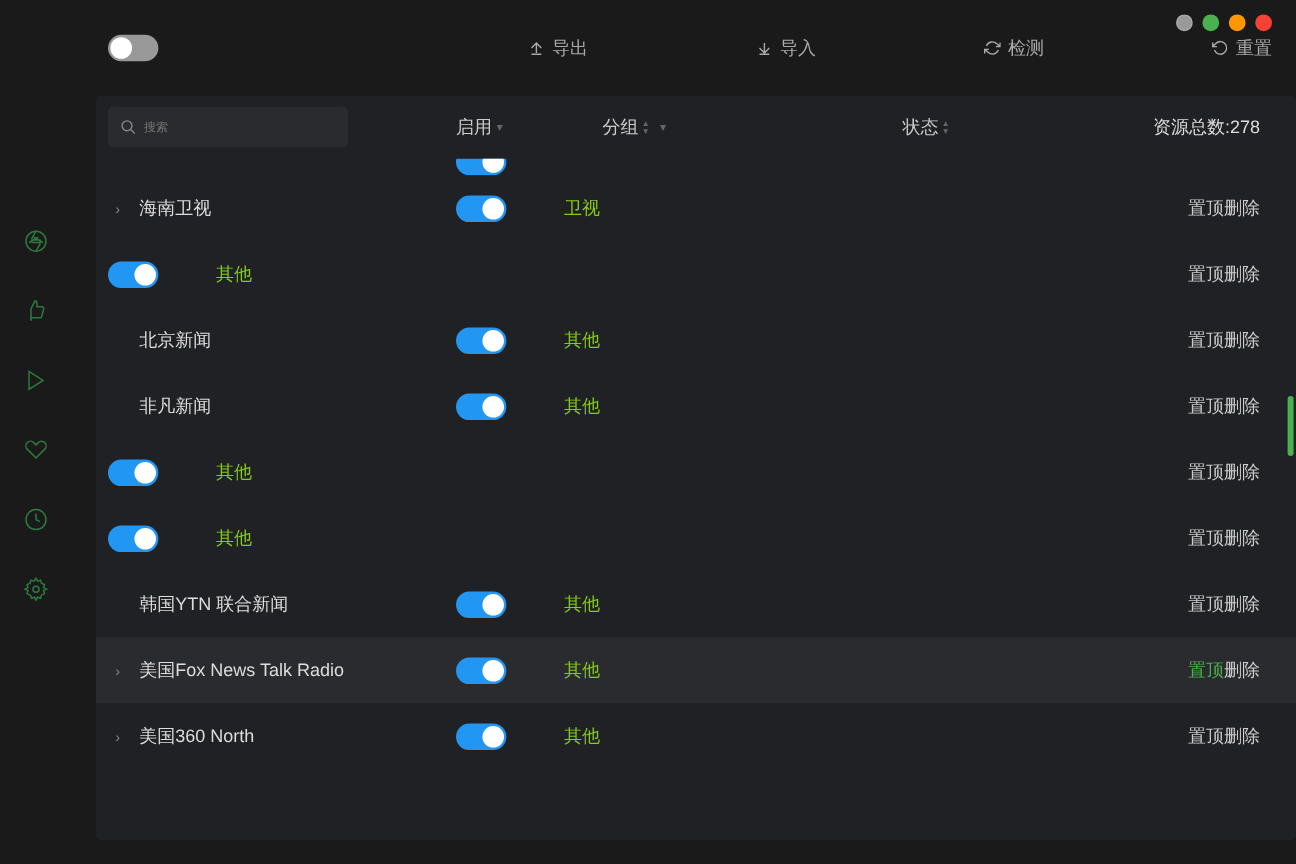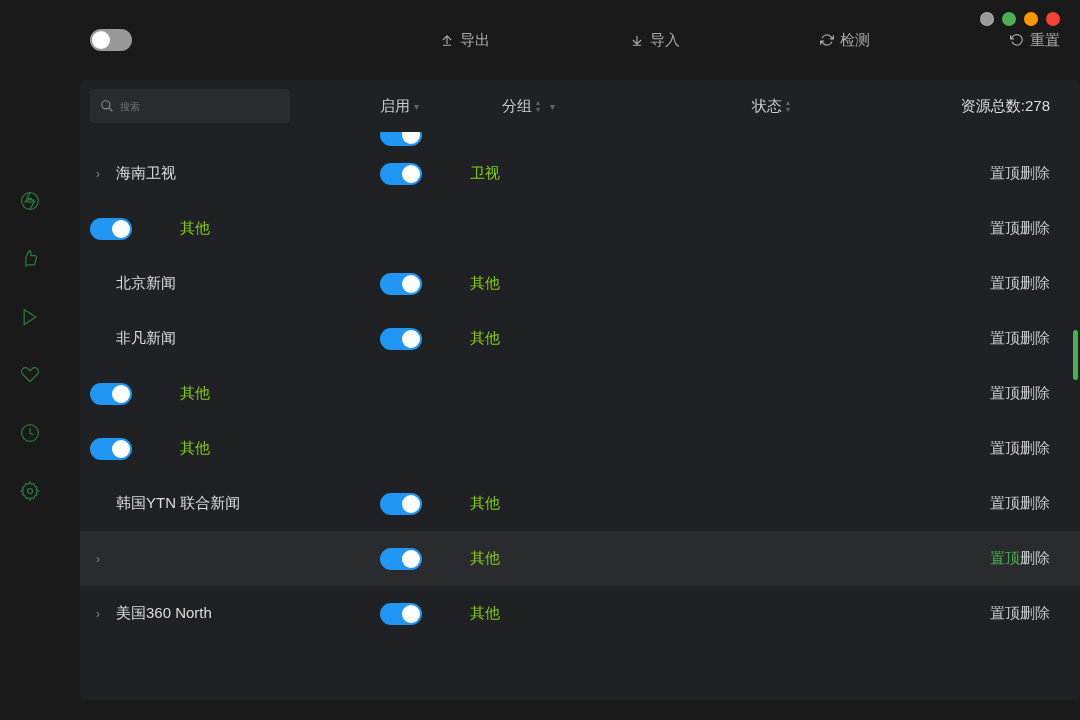--- a/index.html
+++ b/index.html
@@ -413,20 +413,21 @@
           <div class="row-group">其他</div>
           <div class="row-status"></div>
           <div class="row-actions">
             <span class="row-action">置顶</span>
             <span class="row-action">删除</span>
           </div>
         </div>
         <div class="row hovered">
           <div class="row-name">
             <span class="chevron">›</span>
+            <span>美国Fox News Talk Radio</span>
           </div>
           <div class="row-toggle">
             <div class="toggle-on"></div>
           </div>
           <div class="row-group">其他</div>
           <div class="row-status"></div>
           <div class="row-actions">
             <span class="row-action active">置顶</span>
             <span class="row-action">删除</span>
           </div>

